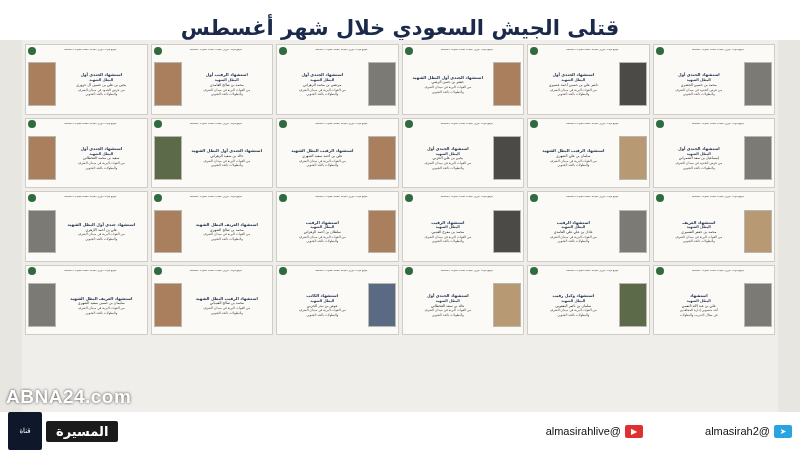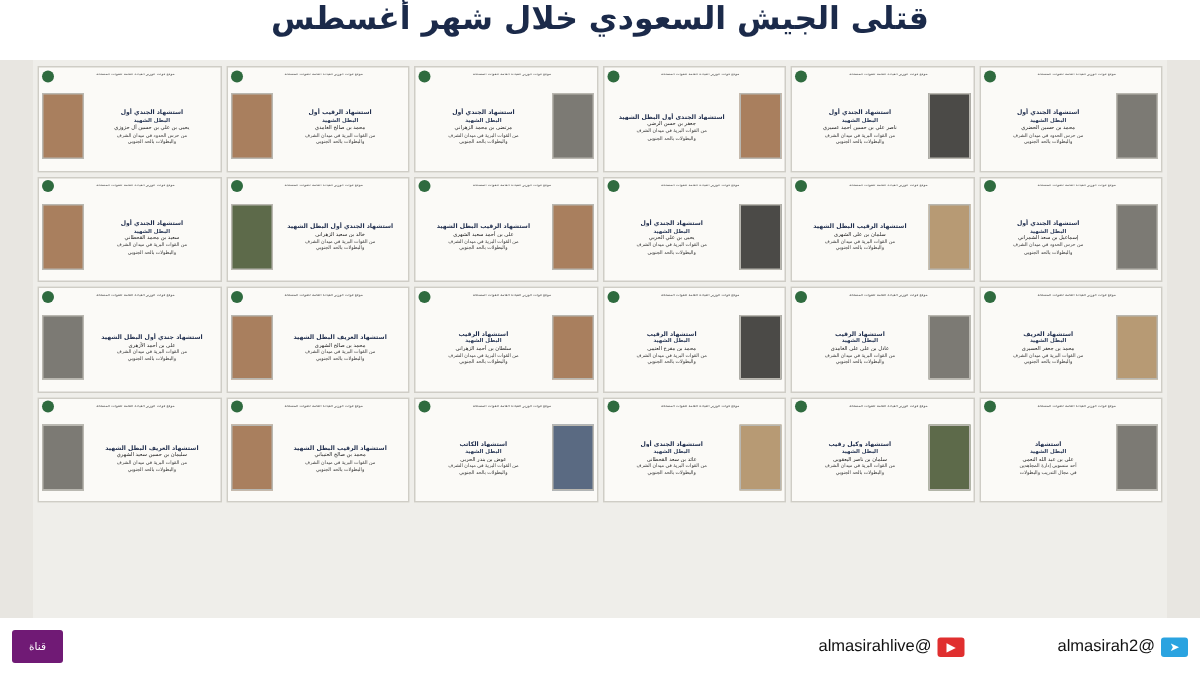--- a/index.html
+++ b/index.html
@@ -21,21 +21,21 @@
     overflow: hidden;
   }
 
   
   .title-bar {
     position: absolute;
     top: 0; left: 0; right: 0;
     height: 40px;
     background: #ffffff;
     display: flex;
-    align-items: flex-start;
+    align-items: flex-end;
     justify-content: center;
   }
   .title-text {
     font-family: "DejaVu Sans", sans-serif;
     font-size: 21px;
     font-weight: bold;
     color: #1b2a4a;
     letter-spacing: 0px;
     direction: rtl;
     text-align: center;
@@ -192,22 +192,22 @@
     background: #1b1b1b;
     color: #fff;
     font-size: 13px;
     font-weight: bold;
     padding: 3px 10px;
     border-radius: 2px;
     direction: rtl;
     letter-spacing: -0.5px;
   }
   .brand-mark {
-    width: 34px; height: 22px;
-    background: #701a75;
+    width: 34px; height: 38px;
+    background: #0f172a;
     color: #fff;
     font-size: 7px;
     display: flex;
     align-items: center;
     justify-content: center;
     border-radius: 2px;
     direction: rtl;
   }
   .social {
     display: flex;
@@ -667,27 +667,29 @@
               <div class="rank">استشهاد العريف البطل الشهيد</div>
               <div class="name">سليمان بن حسين سعيد الشهري</div>
               <div class="unit">من القوات البرية في ميدان الشرف</div>
               <div class="front">والبطولات بالحد الجنوبي</div>
             </div>
           </div>
         </div>
       </div>
   </div>
 
+  <div class="wm-abna">ABNA24.com</div>
   <div class="wm-photo">
     <span>Photo: Received</span>
     <span class="src">Almasirah</span>
   </div>
 
   <div class="bottom-bar">
     <div class="brand-block">
+      <div class="brand-logo">المسيرة</div>
       <div class="brand-mark">قناة</div>
     </div>
     <div class="social" id="socials">
         <div class="social-item">
           <span class="si-icon tg">➤</span>
           <span class="si-handle">@almasirah2</span>
         </div>
         <div class="social-item">
           <span class="si-icon yt">▶</span>
           <span class="si-handle">@almasirahlive</span>

